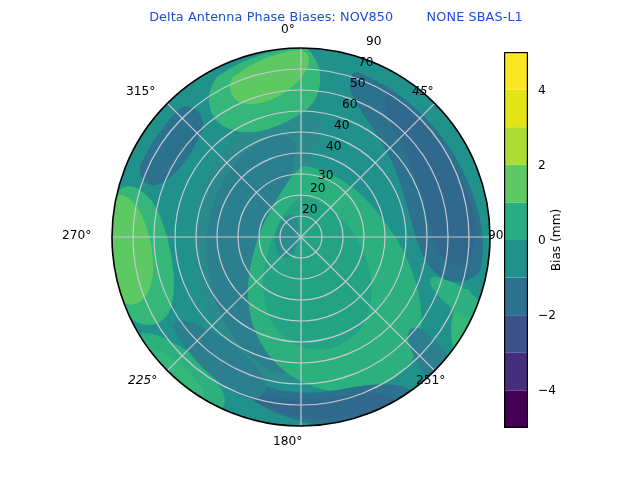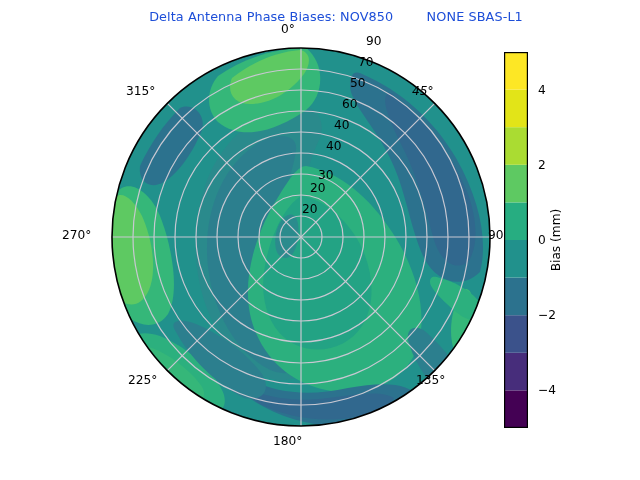--- a/index.html
+++ b/index.html
@@ -181,23 +181,23 @@
         <line x1="57.3" y1="57.3" x2="324.7" y2="324.7"></line>
         <line x1="324.7" y1="57.3" x2="57.3" y2="324.7"></line>
       </g>
 
       <circle cx="191" cy="191" r="189" fill="none" stroke="#000000" stroke-width="1.6"></circle>
     </svg>
 
     <div class="ang-label" style="left:171px; top:-24px;">0°</div>
     <div class="ang-label" style="left:302px; top:38px;font-style:italic;">45°</div>
     <div class="ang-label" style="left:378px; top:182px;">90</div>
-    <div class="ang-label" style="left:306px; top:327px;">135°</div>
+    <div class="ang-label" style="left:306px; top:327px;">251°</div>
     <div class="ang-label" style="left:163px; top:388px;text-align:right;">180°</div>
-    <div class="ang-label" style="left:18px; top:327px;">225°</div>
+    <div class="ang-label" style="left:18px; top:327px;font-style:italic;">225°</div>
     <div class="ang-label" style="left:-48px; top:182px;text-align:right;">270°</div>
     <div class="ang-label" style="left:16px; top:38px;">315°</div>
 
     <div class="rad-label" style="left:192px; top:156px;">20</div>
     <div class="rad-label" style="left:200px; top:135px;">20</div>
     <div class="rad-label" style="left:208px; top:114px;margin-top:8px;">30</div>
     <div class="rad-label" style="left:216px; top:93px;">40</div>
     <div class="rad-label" style="left:224px; top:72px;">40</div>
     <div class="rad-label" style="left:232px; top:51px;">60</div>
     <div class="rad-label" style="left:240px; top:30px;">50</div>

